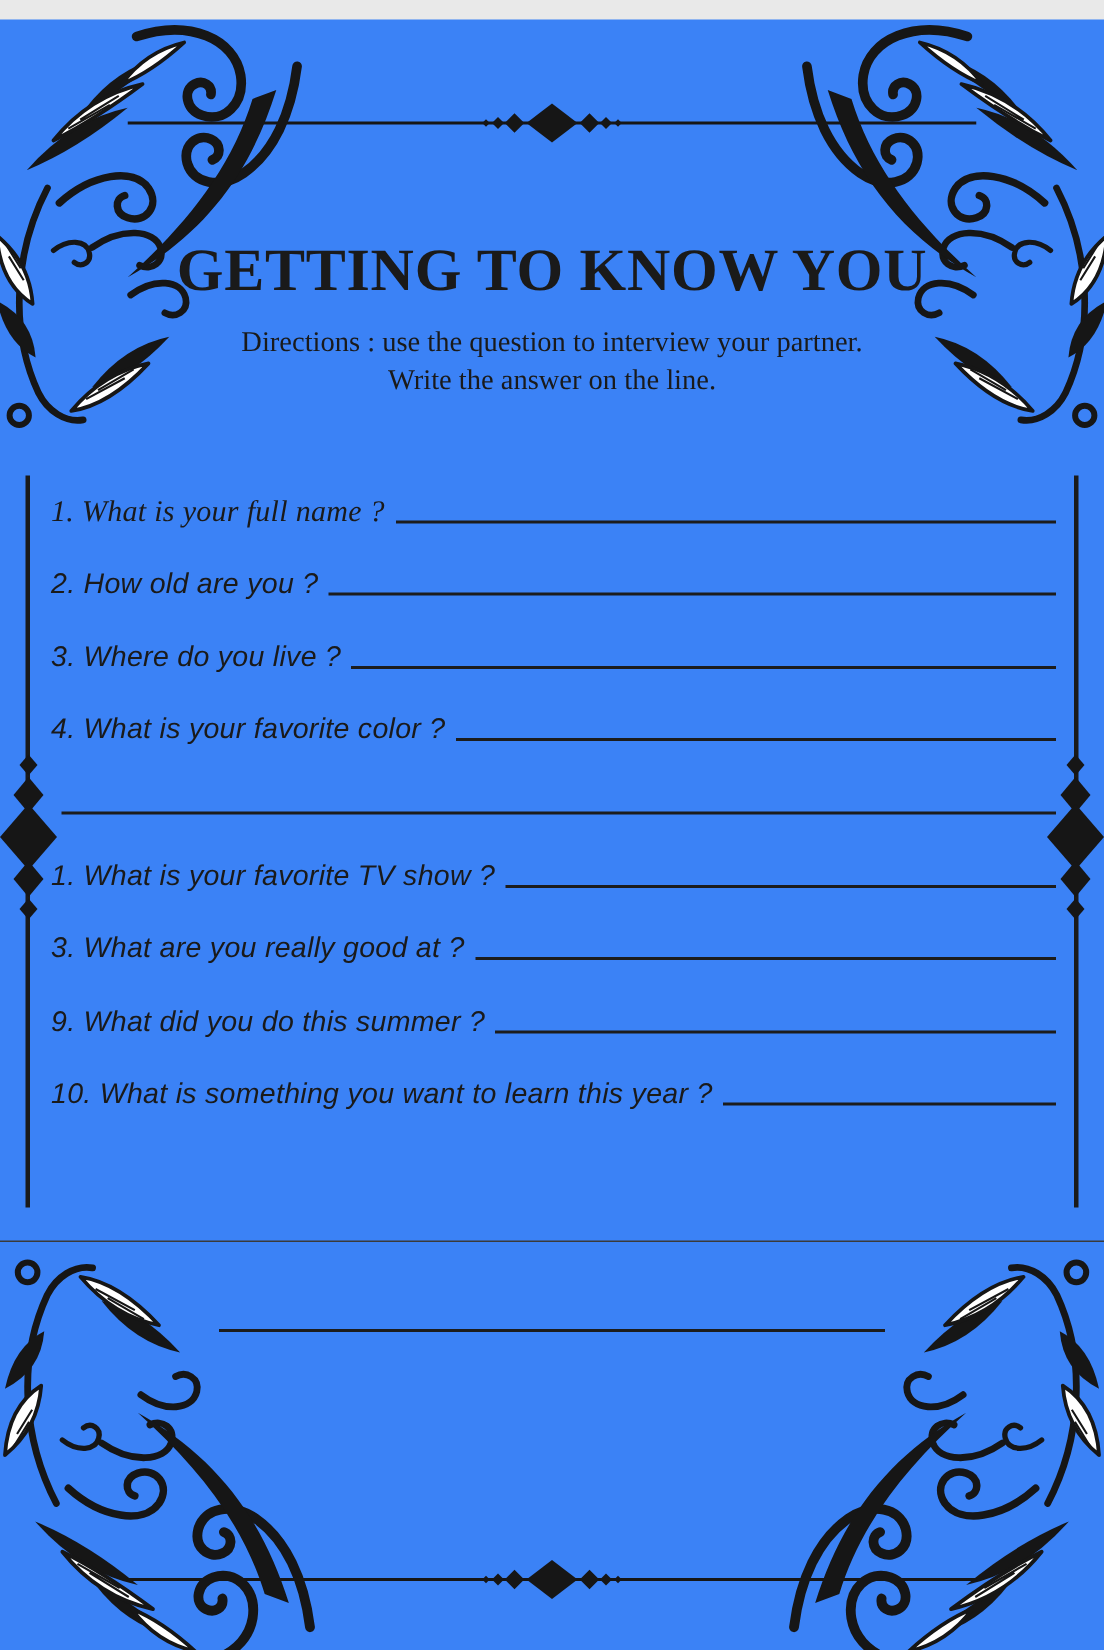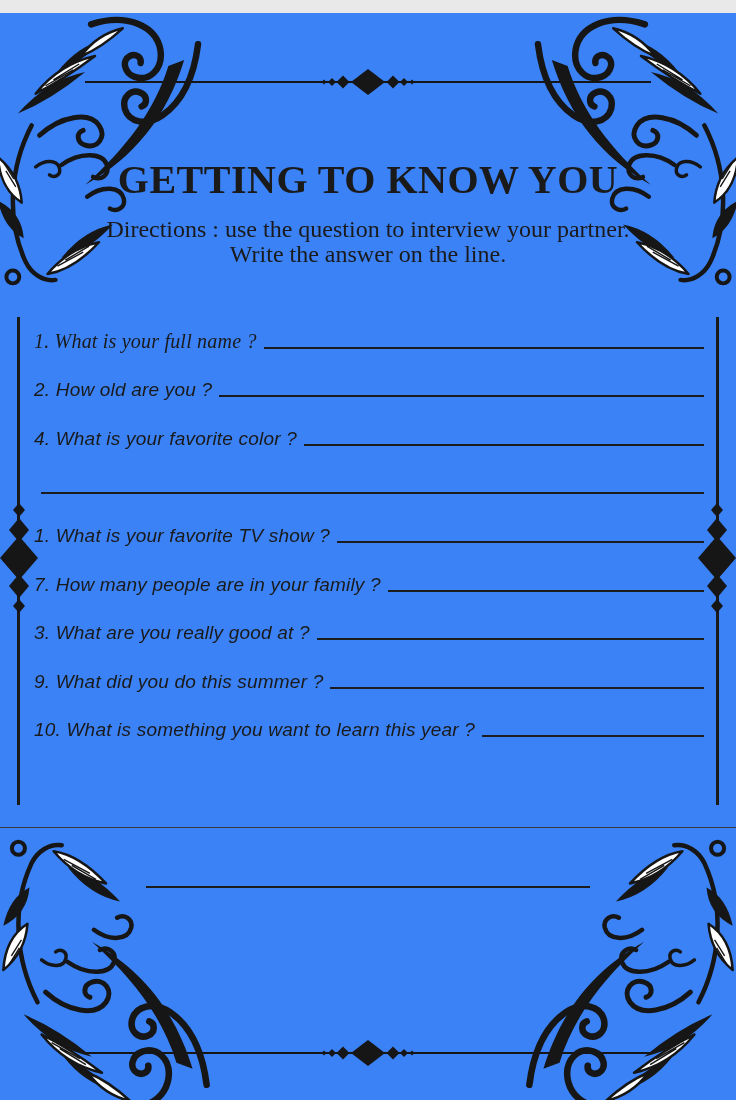--- a/index.html
+++ b/index.html
@@ -25,21 +25,21 @@
   .dc-right{left:695px;}
   .mid-rule{position:absolute;left:0;top:814px;width:736px;height:0;border-top:1.5px solid #3a3a3a;}
   
   .title{
     position:absolute;left:0;top:146px;width:736px;text-align:center;
     font-family:"Liberation Serif",serif;font-weight:bold;font-size:40px;
     letter-spacing:.5px;line-height:1.05;
   }
   .directions{
     position:absolute;left:0;top:204px;width:736px;text-align:center;
-    font-family:"Liberation Serif",serif;font-size:24px;line-height:24.5px;
+    font-family:"Liberation Serif",serif;font-size:19px;line-height:24.5px;
   }
   
   .questions{position:absolute;left:34px;top:300px;width:672px;}
   .q-row{height:48.6px;display:flex;align-items:flex-end;}
   .q-label{white-space:pre;font-size:19px;padding-bottom:9px;letter-spacing:.2px;font-style:italic;}
   .q-row.serif .q-label{font-family:"Liberation Serif",serif;font-size:20px;}
   .answer-line{flex:1;border-bottom:2px solid #1c1c1c;margin:0 2px 13px 7px;}
   
   .field-row{position:absolute;display:flex;align-items:flex-end;height:40px;}
   .name-row{left:134px;top:840px;width:456px;font-family:"Liberation Serif",serif;font-size:32px;}
@@ -154,32 +154,32 @@
   <div class="questions">
     <div class="q-row serif">
       <span class="q-label">1. What is your full name ?</span>
       <span class="answer-line"></span>
     </div>
     <div class="q-row">
       <span class="q-label">2. How old are you ?</span>
       <span class="answer-line"></span>
     </div>
     <div class="q-row">
+      <span class="q-label">3. Where do you live ?</span>
+      <span class="answer-line"></span>
+    </div>
+    <div class="q-row">
       <span class="q-label">4. What is your favorite color ?</span>
       <span class="answer-line"></span>
     </div>
     <div class="q-row">
       <span class="answer-line"></span>
     </div>
     <div class="q-row">
       <span class="q-label">1. What is your favorite TV show ?</span>
-      <span class="answer-line"></span>
-    </div>
-    <div class="q-row">
-      <span class="q-label">7. How many people are in your family ?</span>
       <span class="answer-line"></span>
     </div>
     <div class="q-row">
       <span class="q-label">3. What are you really good at ?</span>
       <span class="answer-line"></span>
     </div>
     <div class="q-row">
       <span class="q-label">9. What did you do this summer ?</span>
       <span class="answer-line"></span>
     </div>

